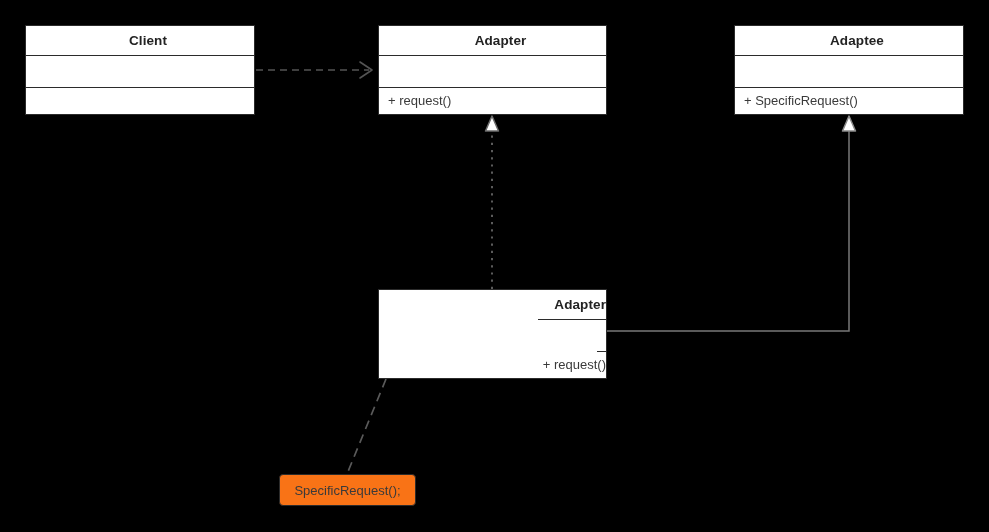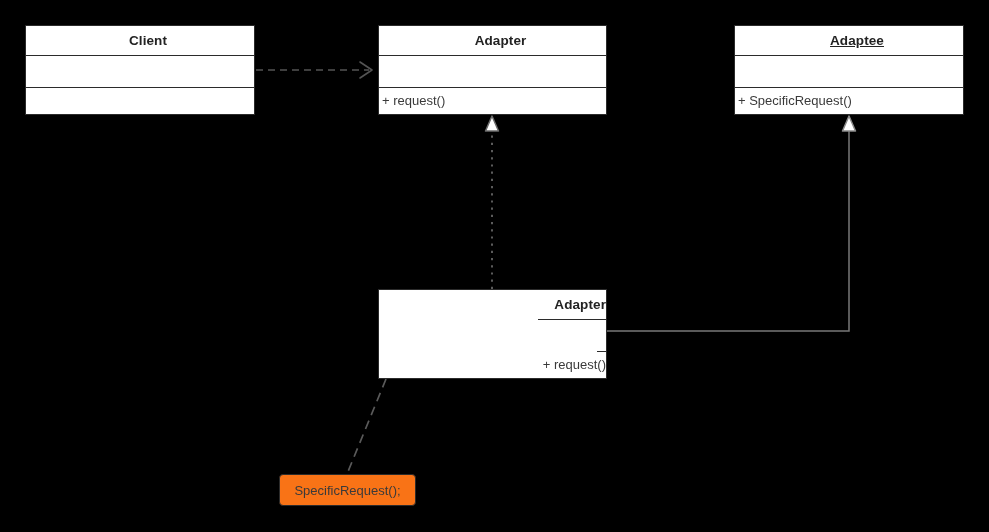--- a/index.html
+++ b/index.html
@@ -51,21 +51,21 @@
     font-weight: bold;
     font-size: 13.5px;
     color: #232323;
     border-bottom: 1.4px solid #2b2b2b;
     letter-spacing: 0.1px;
   }
   .uml-compartment.attrs {
     border-bottom: 1.4px solid #2b2b2b;
   }
   .uml-compartment.ops {
-    padding-left: 3px;
+    padding-left: 9px;
     font-size: 13px;
     color: #3a3a3a;
   }
   .uml-compartment.attrs-empty {
     padding-left: 9px;
     font-size: 13px;
     color: #3a3a3a;
   }
   .uml-note {
     position: absolute;
@@ -115,21 +115,21 @@
     <div class="uml-compartment ops" style="height:27px;"></div>
   </div>
 
   <div class="uml-class" style="left:378px; top:25px; width:229px; height:90px;">
     <div class="uml-compartment title" style="height:31px;">Adapter</div>
     <div class="uml-compartment attrs attrs-empty" style="height:32px;"></div>
     <div class="uml-compartment ops" style="height:27px;">+ request()</div>
   </div>
 
   <div class="uml-class" style="left:734px; top:25px; width:230px; height:90px;">
-    <div class="uml-compartment title" style="height:31px;text-decoration:underline;">Adaptee</div>
+    <div class="uml-compartment title" style="height:31px;">Adaptee</div>
     <div class="uml-compartment attrs attrs-empty" style="height:32px;"></div>
     <div class="uml-compartment ops" style="height:27px;">+ SpecificRequest()</div>
   </div>
 
   <div class="uml-class" style="left:378px; top:289px; width:229px; height:90px;align-items:flex-end;">
     <div class="uml-compartment title" style="height:31px;">Adapter</div>
     <div class="uml-compartment attrs attrs-empty" style="height:32px;"></div>
     <div class="uml-compartment ops" style="height:27px;">+ request()</div>
   </div>
 

